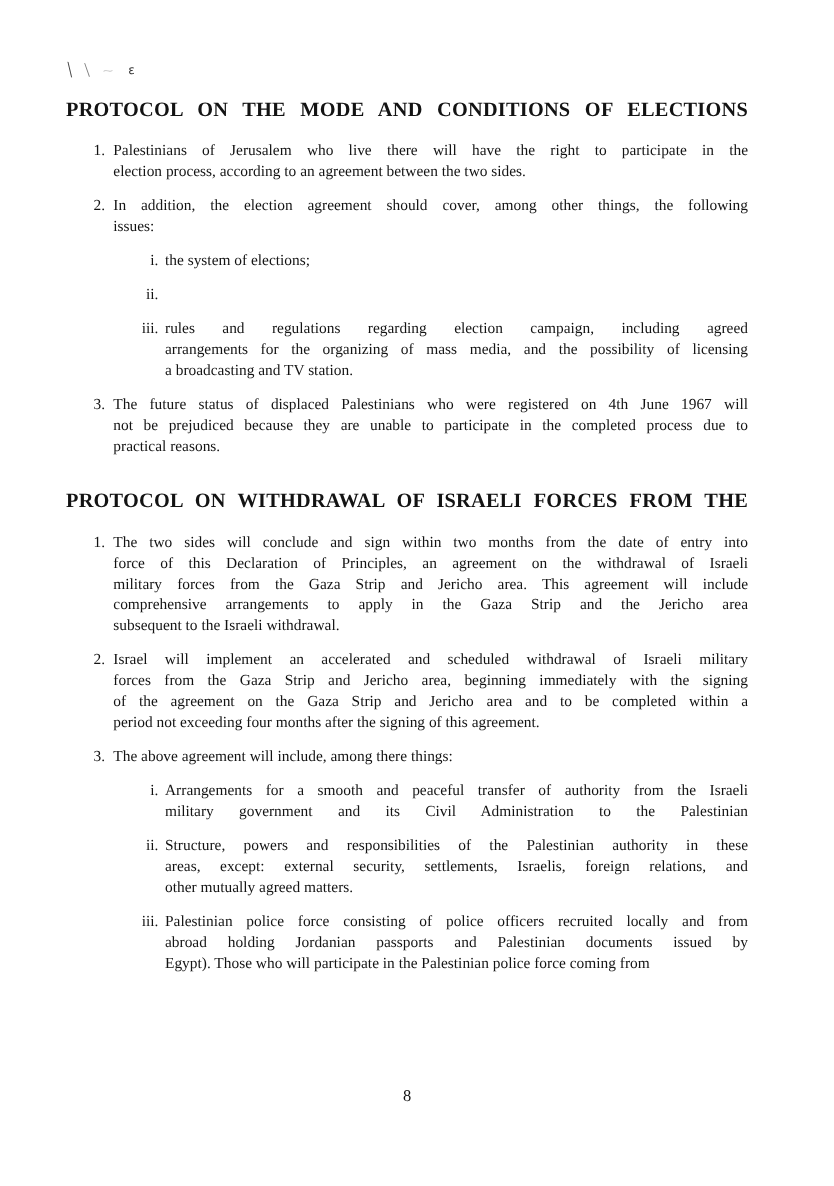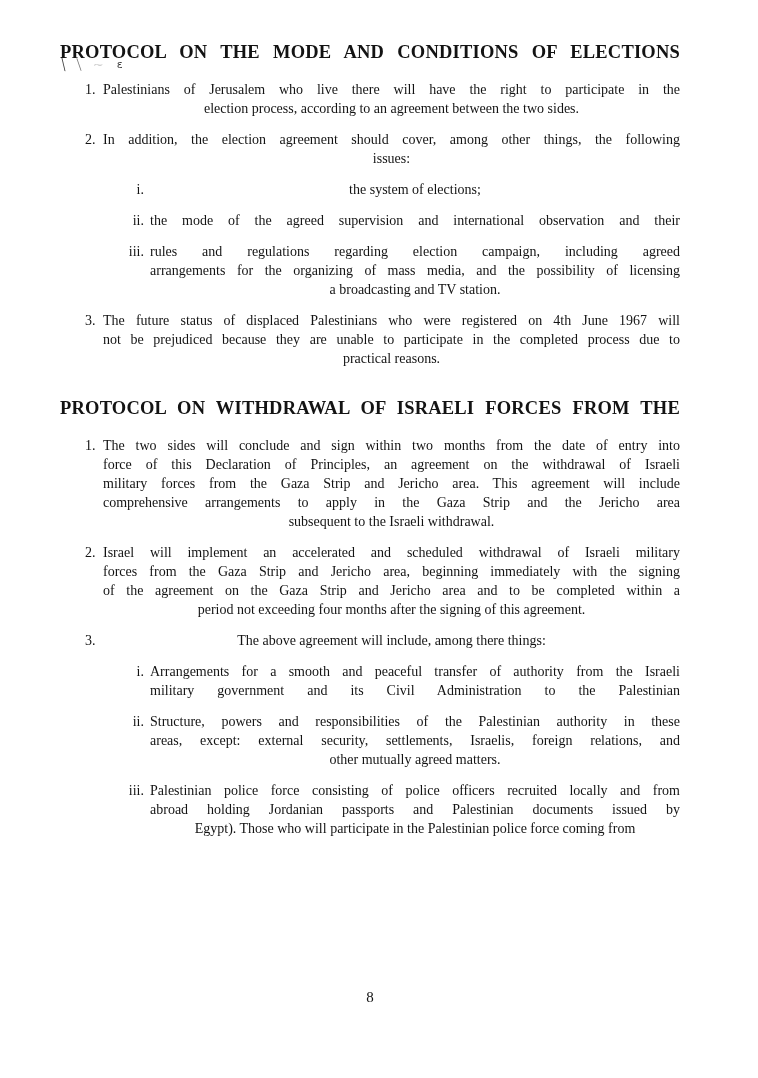--- a/index.html
+++ b/index.html
@@ -28,21 +28,21 @@
   .mark-0 { font-size: 11px; opacity: .85; transform: rotate(14deg); }
   .mark-1 { font-size: 10px; opacity: .6;  transform: rotate(8deg); margin-left: 9px; }
   .mark-2 { font-size: 9px;  opacity: .28; margin-left: 12px; }
   .mark-3 { font-size: 11px; opacity: .9;  margin-left: 14px; }
 
   .content {
     position: absolute;
     left: 60px;
     top: 0;
     width: 620px;
-    padding-top: 40px;
+    padding-top: 88px;
   }
   .section + .section { margin-top: 28px; font-family: Liberation Serif, serif; }
 
   .section-title {
     font-weight: bold;
     font-size: 18.5px;
     line-height: 24px;
     margin-bottom: 16px;
     letter-spacing: 0.2px;
   }
@@ -59,21 +59,21 @@
   .item.sub { margin-left: 64px; }
   .item.sub .num {
     flex: 0 0 26px;
     text-align: right;
     padding-right: 6px;
     box-sizing: border-box;
   }
   .item .body { flex: 1; min-width: 0; }
 
   .line { text-align: justify; text-align-last: justify; text-justify: inter-word; }
-  .line.last { text-align: center; text-align-last: auto; }
+  .line.last { text-align: left; text-align-last: auto; }
 
   .page-number {
     position: absolute;
     left: 60px;
     top: 989px;
     width: 620px;
     text-align: center;
     font-size: 15px;
   }
 </style>
@@ -103,21 +103,20 @@
         </div>
         <div class="item sub">
           <span class="num">i.</span>
           <div class="body">
             <div class="line last">the system of elections;</div>
           </div>
         </div>
         <div class="item sub">
           <span class="num">ii.</span>
           <div class="body">
-            <div class="line">the mode of the agreed supervision and international observation and their</div>
           </div>
         </div>
         <div class="item sub">
           <span class="num">iii.</span>
           <div class="body">
             <div class="line">rules and regulations regarding election campaign, including agreed</div>
             <div class="line">arrangements for the organizing of mass media, and the possibility of licensing</div>
             <div class="line last">a broadcasting and TV station.</div>
           </div>
         </div>

